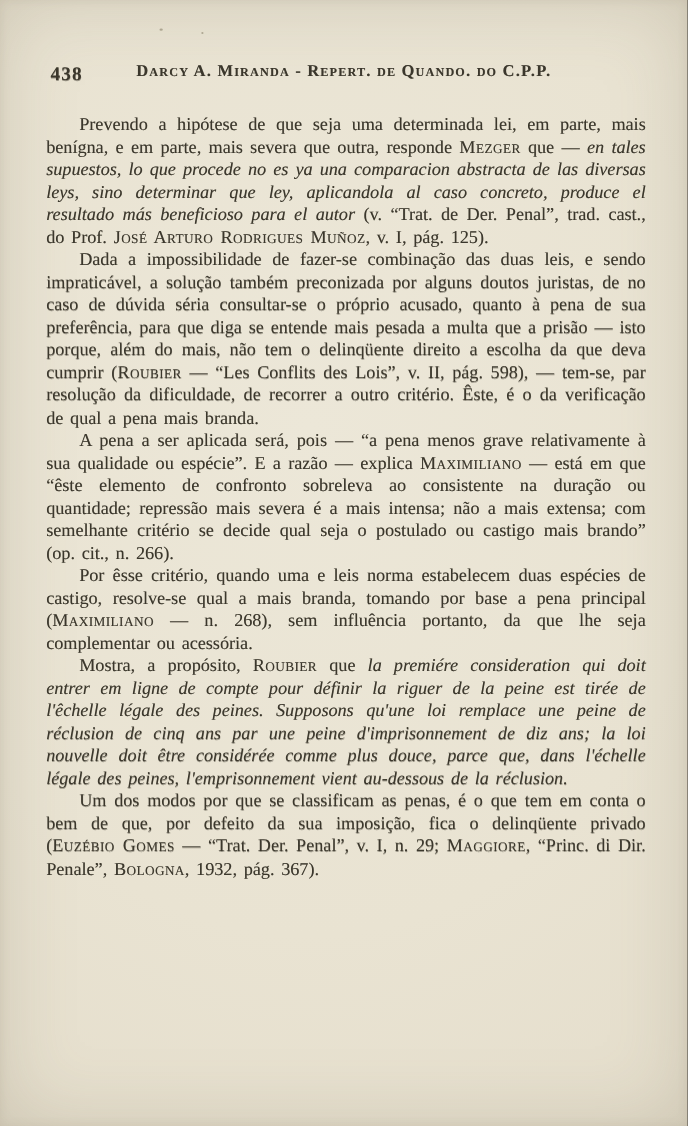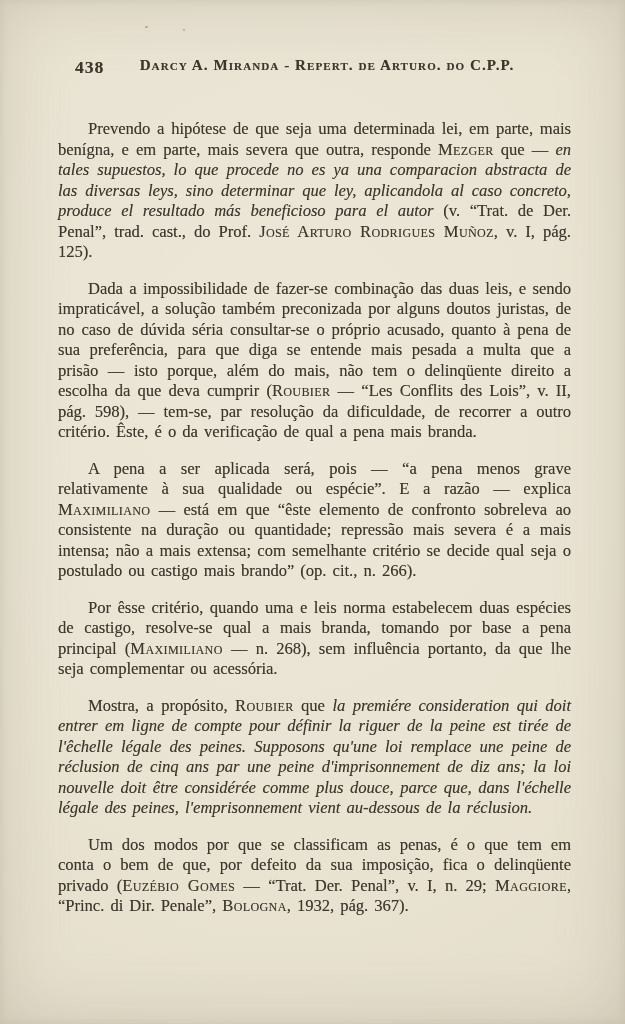--- a/index.html
+++ b/index.html
@@ -22,21 +22,20 @@
     font-family: "Liberation Serif", "DejaVu Serif", serif;
   }
   .page * { text-shadow: 0.2px 0.3px 0.6px rgba(58,53,42,0.45); }
 
   .page-header {
     position: absolute;
     top: 57px;
     left: 42px;
     right: 42px;
     height: 22px;
-    margin-left: 29px;
   }
   .page-number {
     position: absolute;
     left: 4px;
     top: 0;
     font-size: 17.5px;
     font-weight: bold;
     letter-spacing: 1px;
   }
   .running-title {
@@ -53,21 +52,21 @@
     position: absolute;
     top: 103px;
     left: 42px;
     width: 545px;
     text-align: justify;
     font-size: 16.5px;
     line-height: 20.5px;
     word-spacing: 2px;
   }
   .para {
-    margin: 16px;
+    margin: 0;
     padding: 0;
     text-indent: 30px;
   }
   .seg-roman { font-style: normal; }
   .seg-italic { font-style: italic; }
   .seg-smallcaps {
     font-variant: small-caps;
     letter-spacing: 0.4px;
   }
 
@@ -81,21 +80,21 @@
 </style>
 </head>
 <body>
 
 <div class="page">
   <div class="paper-speck speck-1"></div>
   <div class="paper-speck speck-2"></div>
 
   <div class="page-header">
     <span class="page-number">438</span>
-    <span class="running-title">Darcy A. Miranda - Repert. de Arturo. do C.P.P.</span>
+    <span class="running-title">Darcy A. Miranda - Repert. de Quando. do C.P.P.</span>
   </div>
 
   <div class="text-block">
       <p class="para"><span class="seg-roman">Prevendo a hipótese de que seja uma determinada lei, em parte, mais benígna, e em parte, mais severa que outra, responde </span><span class="seg-smallcaps">Mezger</span><span class="seg-roman"> que — </span><span class="seg-italic">en tales supuestos, lo que procede no es ya una comparacion abstracta de las diversas leys, sino determinar que ley, aplicandola al caso concreto, produce el resultado más beneficioso para el autor</span><span class="seg-roman"> (v. “Trat. de Der. Penal”, trad. cast., do Prof. </span><span class="seg-smallcaps">José Arturo Rodrigues Muñoz</span><span class="seg-roman">, v. I, pág. 125).</span></p>
       <p class="para"><span class="seg-roman">Dada a impossibilidade de fazer-se combinação das duas leis, e sendo impraticável, a solução também preconizada por alguns doutos juristas, de no caso de dúvida séria consultar-se o próprio acusado, quanto à pena de sua preferência, para que diga se entende mais pesada a multa que a prisão — isto porque, além do mais, não tem o delinqüente direito a escolha da que deva cumprir (</span><span class="seg-smallcaps">Roubier</span><span class="seg-roman"> — “Les Conflits des Lois”, v. II, pág. 598), — tem-se, par resolução da dificuldade, de recorrer a outro critério.  Êste, é o da verificação de qual a pena mais branda.</span></p>
       <p class="para"><span class="seg-roman">A pena a ser aplicada será, pois — “a pena menos grave relativamente à sua qualidade ou espécie”.  E a razão — explica </span><span class="seg-smallcaps">Maximiliano</span><span class="seg-roman"> — está em que “êste elemento de confronto sobreleva ao consistente na duração ou quantidade;  repressão mais severa é a mais intensa;  não a mais extensa;  com semelhante critério se decide qual seja o postulado ou castigo mais brando” (op. cit., n. 266).</span></p>
       <p class="para"><span class="seg-roman">Por êsse critério, quando uma e leis norma estabelecem duas espécies de castigo, resolve-se qual a mais branda, tomando por base a pena principal (</span><span class="seg-smallcaps">Maximiliano</span><span class="seg-roman"> — n. 268), sem influência portanto, da que lhe seja complementar ou acessória.</span></p>
       <p class="para"><span class="seg-roman">Mostra, a propósito, </span><span class="seg-smallcaps">Roubier</span><span class="seg-roman"> que </span><span class="seg-italic">la premiére consideration qui doit entrer em ligne de compte pour définir la riguer de la peine est tirée de l'êchelle légale des peines.  Supposons qu'une loi remplace une peine de réclusion de cinq ans par une peine d'imprisonnement de diz ans; la loi nouvelle doit être considérée comme plus douce, parce que, dans l'échelle légale des peines, l'emprisonnement vient au-dessous de la réclusion.</span></p>
       <p class="para"><span class="seg-roman">Um dos modos por que se classificam as penas, é o que tem em conta o bem de que, por defeito da sua imposição, fica o delinqüente privado (</span><span class="seg-smallcaps">Euzébio Gomes</span><span class="seg-roman"> — “Trat. Der. Penal”, v. I, n. 29; </span><span class="seg-smallcaps">Maggiore</span><span class="seg-roman">, “Princ. di Dir. Penale”, </span><span class="seg-smallcaps">Bologna</span><span class="seg-roman">, 1932, pág. 367).</span></p>
     </div>

